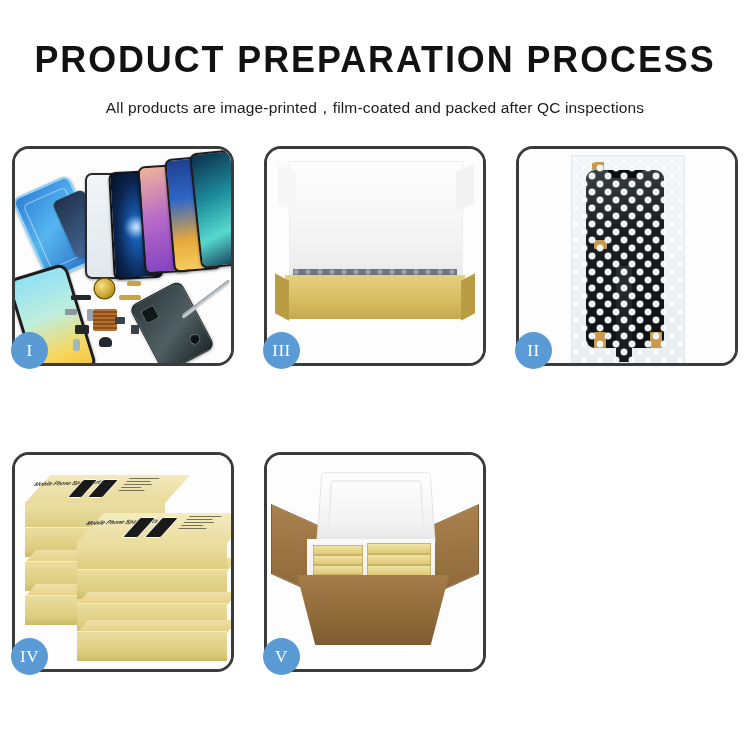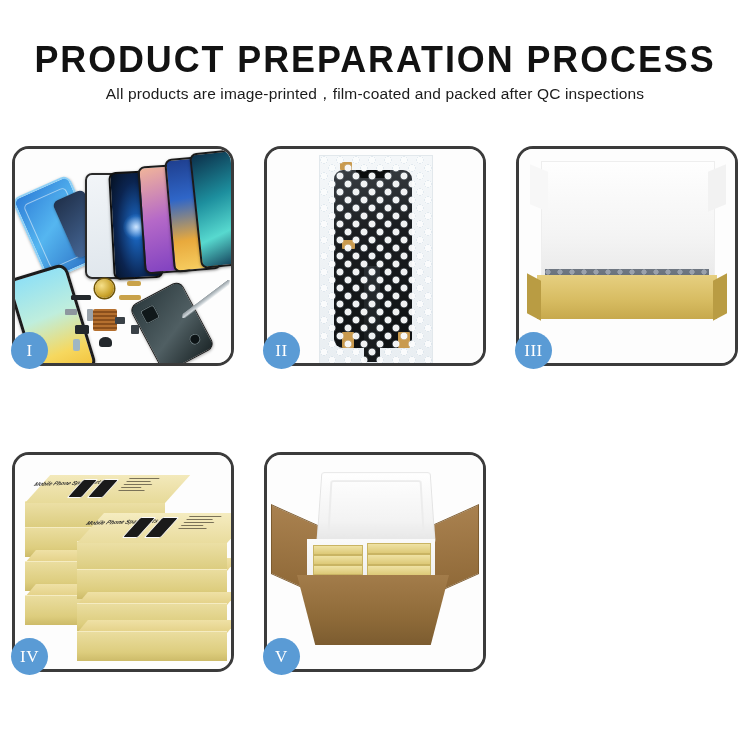--- a/index.html
+++ b/index.html
@@ -12,21 +12,21 @@
 
   
   .header{width:750px;text-align:center;padding-top:40px;box-sizing:border-box;}
   .title{
     font-size:37px;line-height:40px;font-weight:700;color:#121212;
     letter-spacing:2.0px;white-space:nowrap;
     font-family:"Liberation Sans",sans-serif;
     transform:scaleX(0.97);
   }
   .subtitle{
-    margin-top:4px;font-size:15.5px;line-height:20px;color:#1b1b1b;
+    margin-top:18px;font-size:15.5px;line-height:20px;color:#1b1b1b;
     letter-spacing:0.15px;white-space:nowrap;font-weight:400;
   }
 
   
   .grid{
     position:absolute;left:12px;top:146px;width:726px;height:560px;
     display:grid;grid-template-columns:repeat(3,222px);
     grid-template-rows:220px 220px;
     column-gap:30px;row-gap:86px;
   }
@@ -307,43 +307,43 @@
         <div class="tinysq" style="left:100px;top:168px;width:10px;height:7px;"></div>
         <div class="tinysq" style="left:116px;top:176px;width:8px;height:9px;"></div>
         <div class="tinysq" style="left:72px;top:160px;width:6px;height:12px;background:#9aa3ab;"></div>
         <div class="tinysq" style="left:50px;top:160px;width:12px;height:6px;background:#8e979f;"></div>
         <div class="tweezer"></div>
       </div>
       <div class="badge">I</div>
     </div>
 
     <div class="panel">
+      <div class="inner p3">
+        <div class="foamlid"></div>
+        <div class="greywrap"></div>
+        <div class="boxbody3"></div>
+      </div>
+      <div class="badge">III</div>
+    </div>
+
+    <div class="panel">
       <div class="inner p2">
         <div class="bagwrap">
           <div class="screen2">
             <div class="flextail"></div>
           </div>
           <div class="tape" style="left:20px;top:6px;width:12px;height:8px;"></div>
           <div class="tape" style="left:22px;top:84px;width:13px;height:9px;"></div>
           <div class="tape" style="left:22px;top:176px;width:12px;height:16px;"></div>
           <div class="tape" style="left:78px;top:176px;width:12px;height:16px;"></div>
           <div class="bubbles2"></div>
           <div class="bubbles"></div>
         </div>
       </div>
       <div class="badge">II</div>
-    </div>
-
-    <div class="panel">
-      <div class="inner p3">
-        <div class="foamlid"></div>
-        <div class="greywrap"></div>
-        <div class="boxbody3"></div>
-      </div>
-      <div class="badge">III</div>
     </div>
 
     <div class="panel">
       <div class="inner p4">
         <div class="stack">
 
           <div class="bx" style="left:4px;top:56px;width:118px;">
               <div class="top"></div>
               <div class="front"></div>
             </div>

